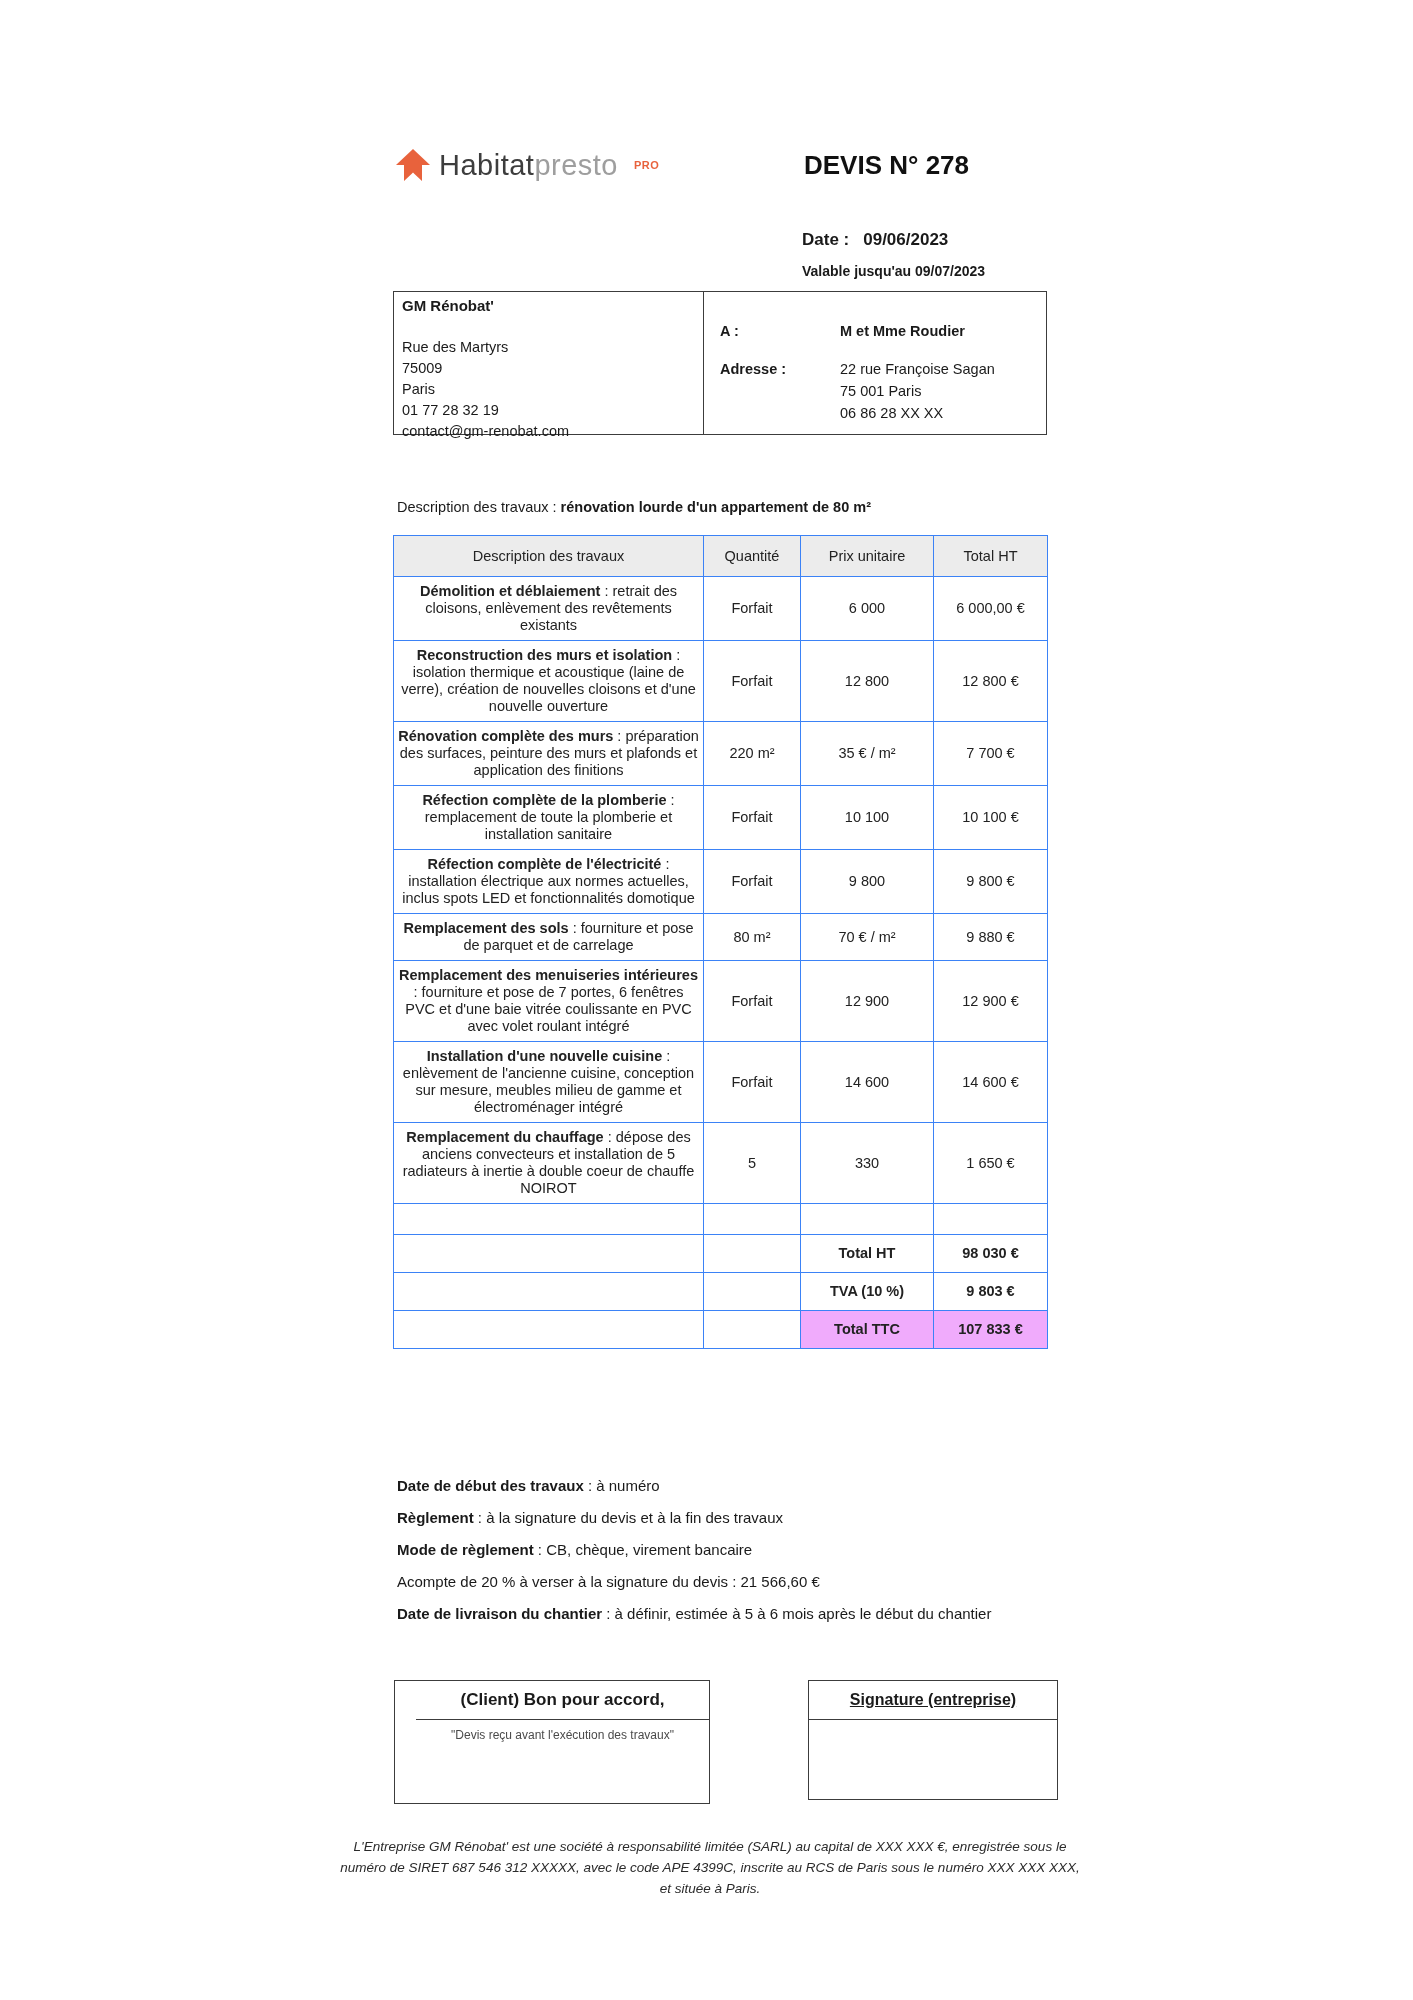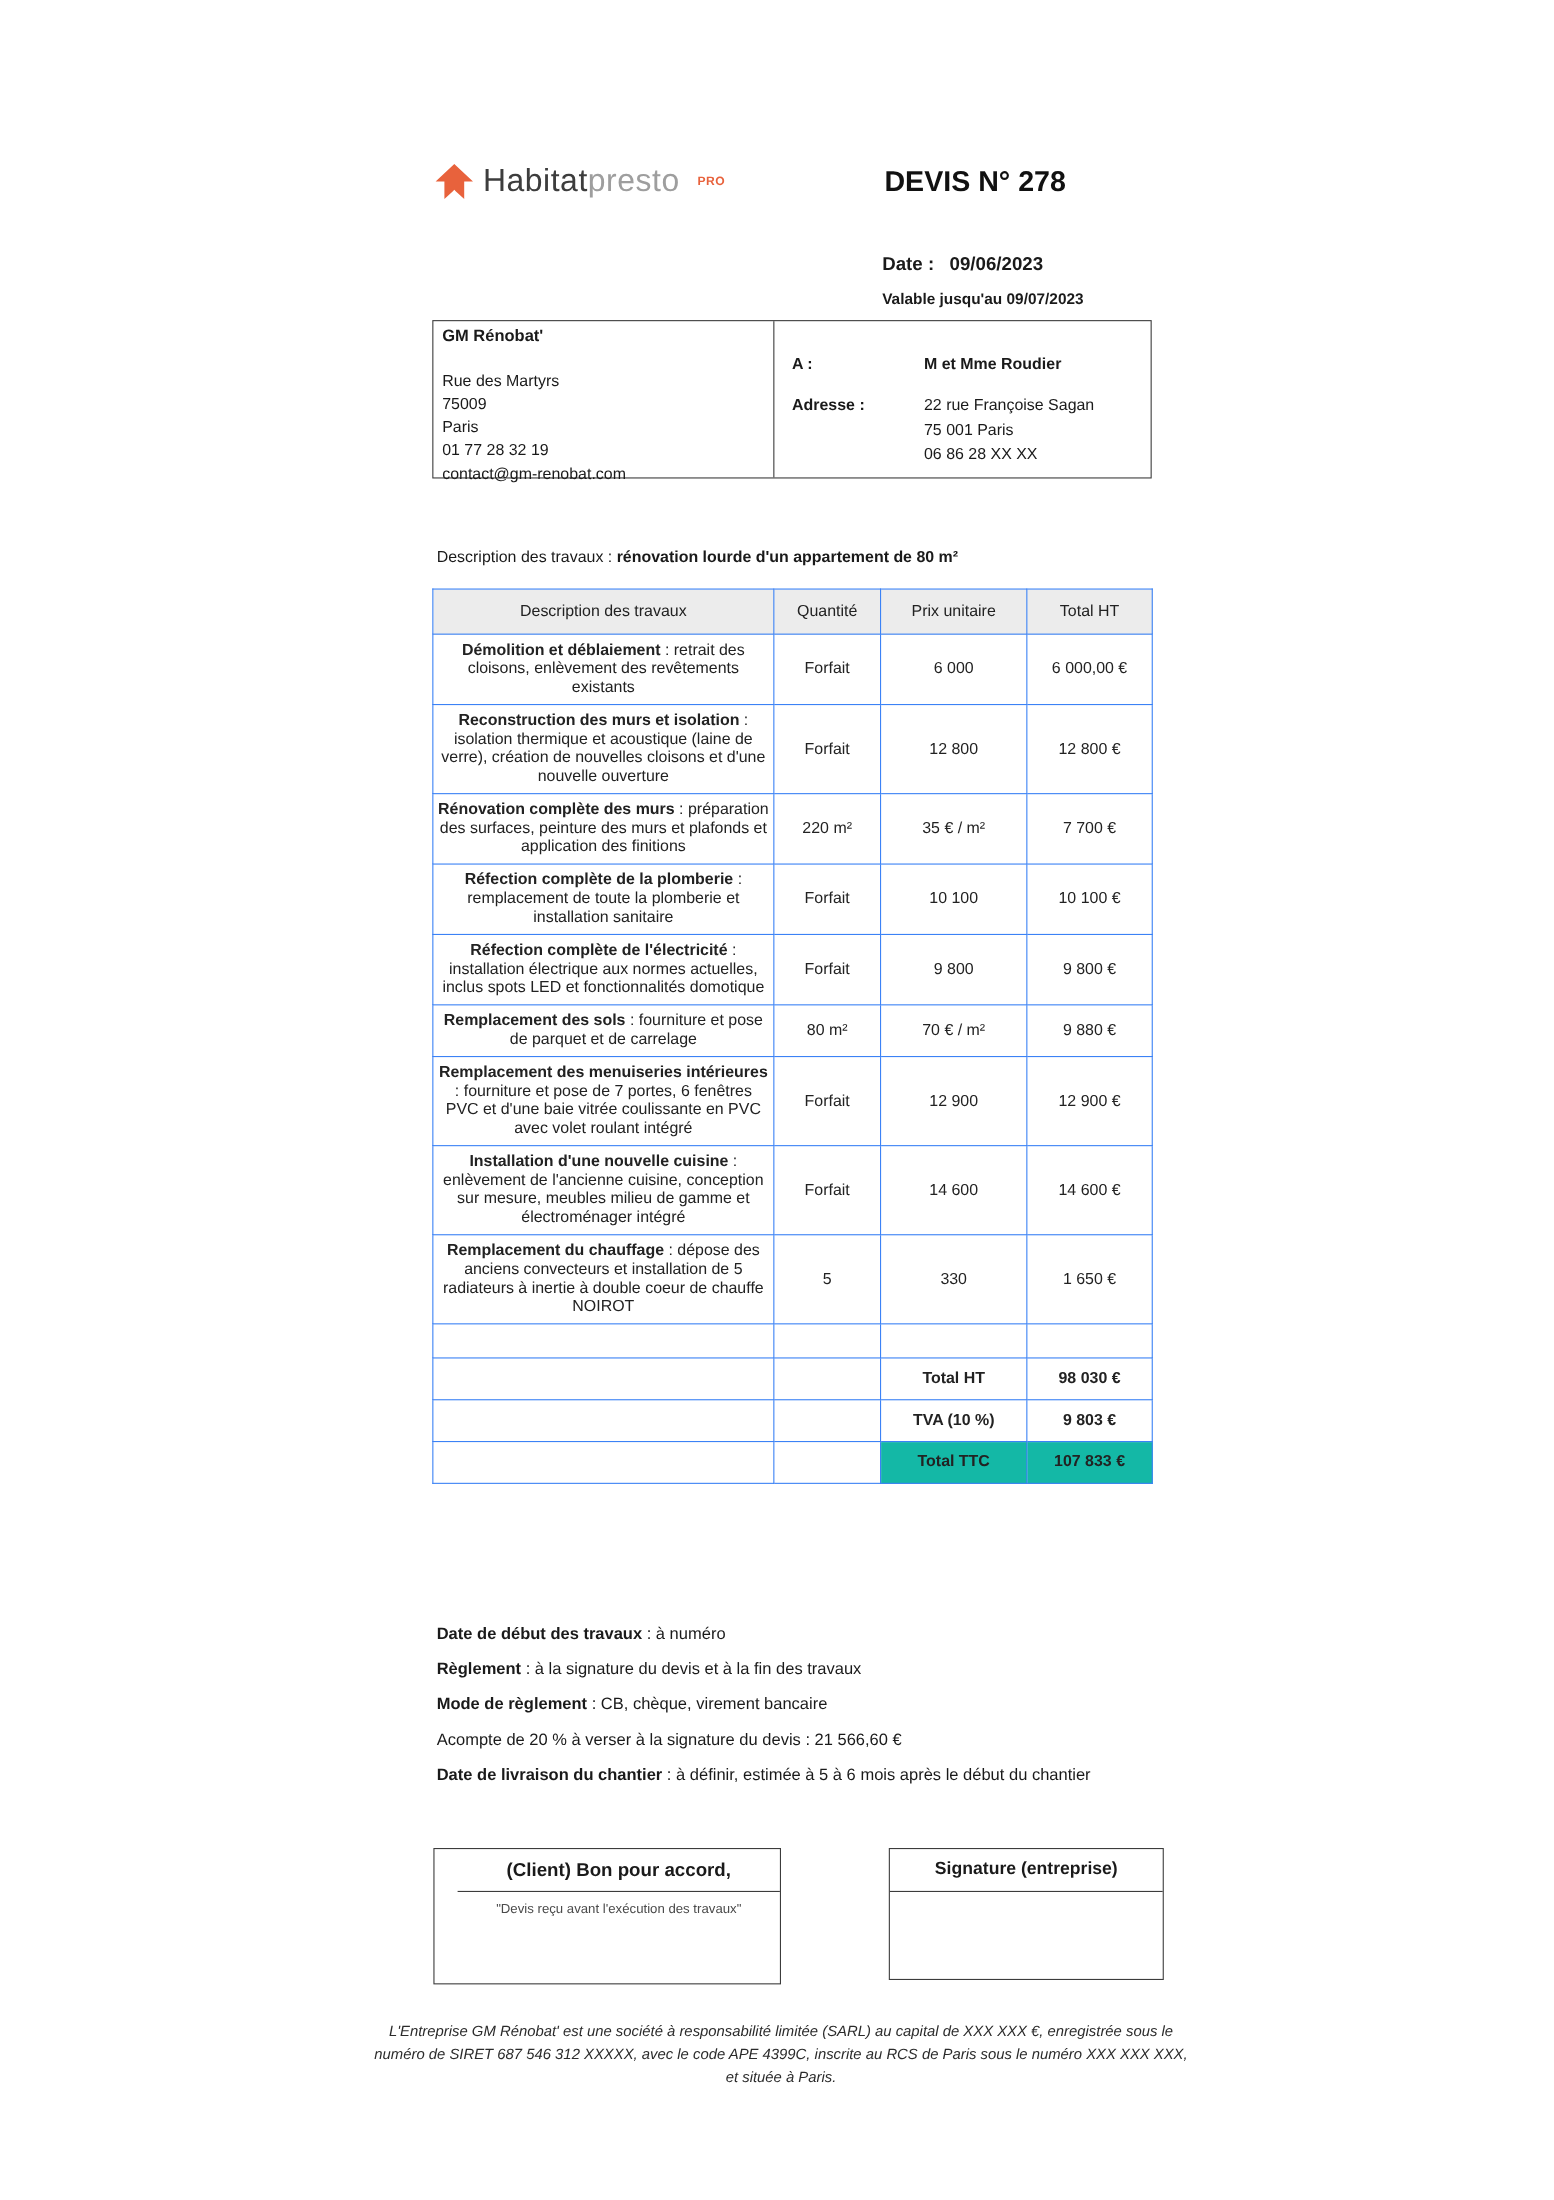--- a/index.html
+++ b/index.html
@@ -31,28 +31,28 @@
   
   .work-intro{position:absolute;left:397px;top:499px;font-size:14.5px;}
   .work-intro b{margin-left:4px;}
   
   table.devis{position:absolute;left:393px;top:535px;width:654px;border-collapse:collapse;table-layout:fixed;font-size:14.5px;}
   table.devis td,table.devis th{border:1px solid #3b82f6;text-align:center;vertical-align:middle;padding:6px 4px;line-height:17px;color:#222;}
   table.devis th{background:#ececec;font-weight:normal;height:28px;font-size:14.5px;}
   td.c-desc b{font-size:14.5px;}
   tr.spacer td{height:30px;padding:0;}
   tbody.tots td{height:25px;font-weight:bold;}
-  tr.hl td:nth-child(3), tr.hl td:nth-child(4){background:#14b8a6;}
+  tr.hl td:nth-child(3), tr.hl td:nth-child(4){background:#f0abfc;}
   
   .terms{position:absolute;left:397px;top:1476px;font-size:15px;line-height:19px;}
   .terms .term-line{margin-bottom:13px;}
   
   .sig{position:absolute;top:1680px;border:1px solid #3c3c3c;box-sizing:border-box;background:#fff;}
   .sig-client{left:394px;width:316px;height:124px;padding-left:21px;}
-  .sig-company{left:808px;width:250px;height:120px;}
+  .sig-company{left:808px;width:250px;height:120px;text-decoration:underline;}
   .sig .sig-head{height:38px;border-bottom:1px solid #3c3c3c;display:flex;align-items:center;justify-content:center;font-weight:bold;font-size:17px;}
   .sig-company .sig-head{font-size:16px;}
   .sig .sig-note{margin-top:8px;text-align:center;font-size:12px;color:#4a4a4a;}
   
   .legal{position:absolute;left:340px;top:1836px;width:740px;text-align:center;font-style:italic;font-size:13.5px;line-height:21px;color:#2b2b2b;}
 </style>
 </head>
 <body>
 
 <div id="page">

